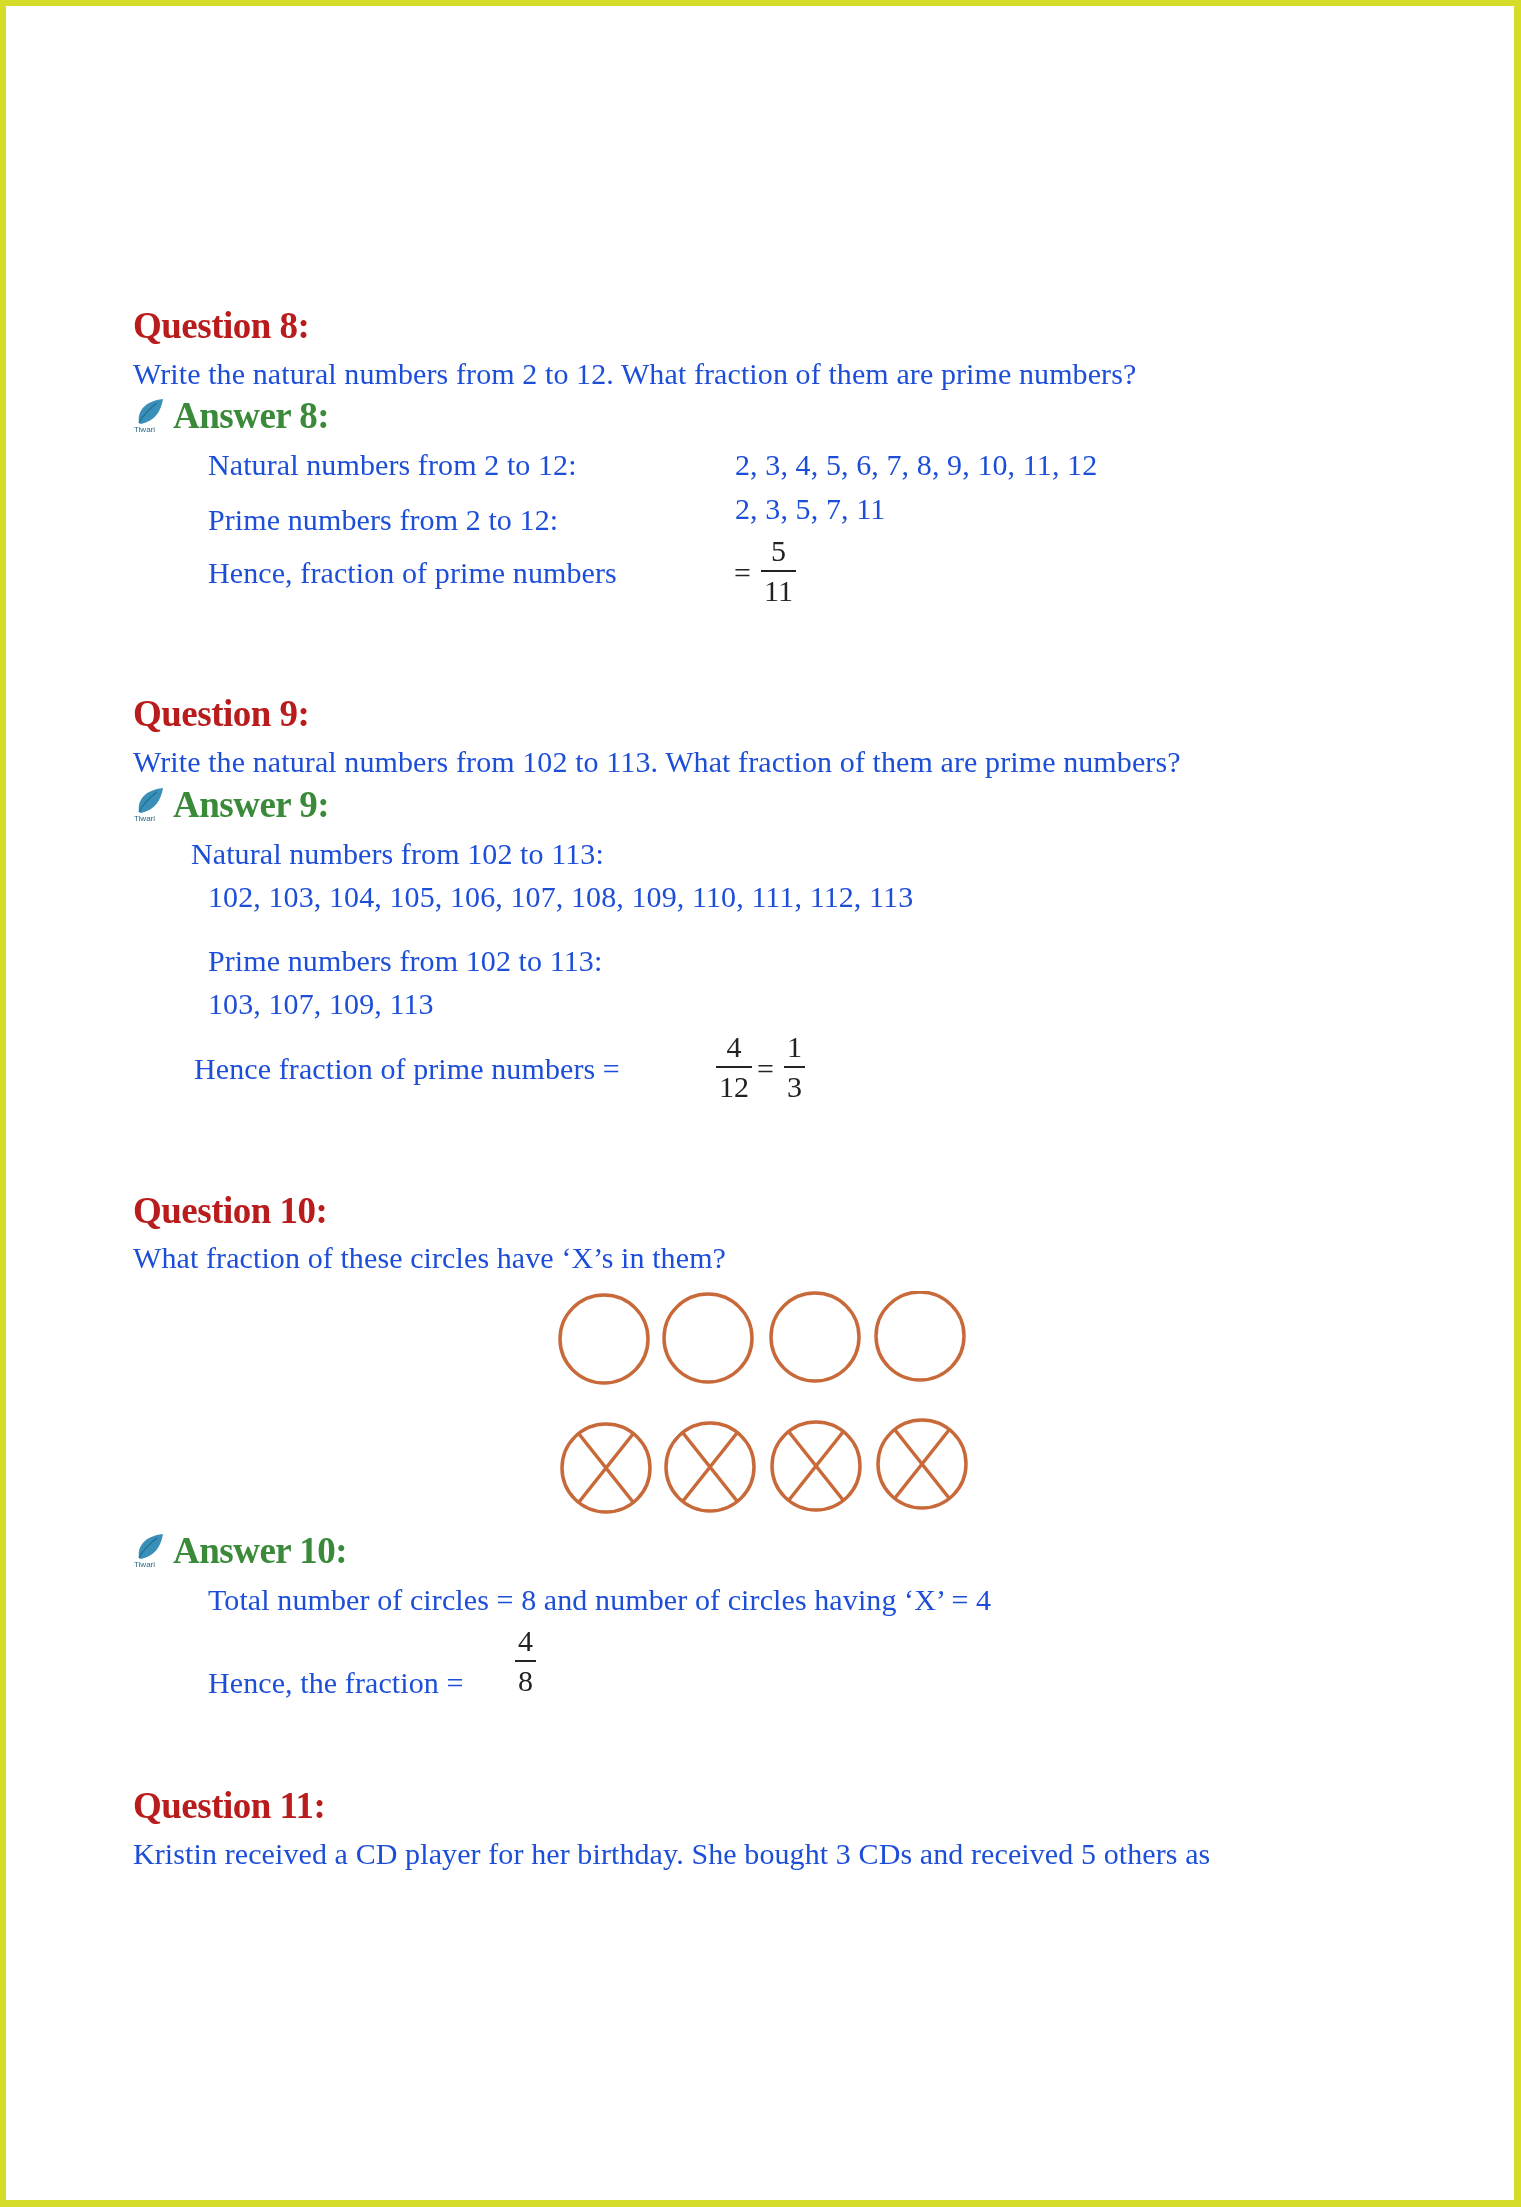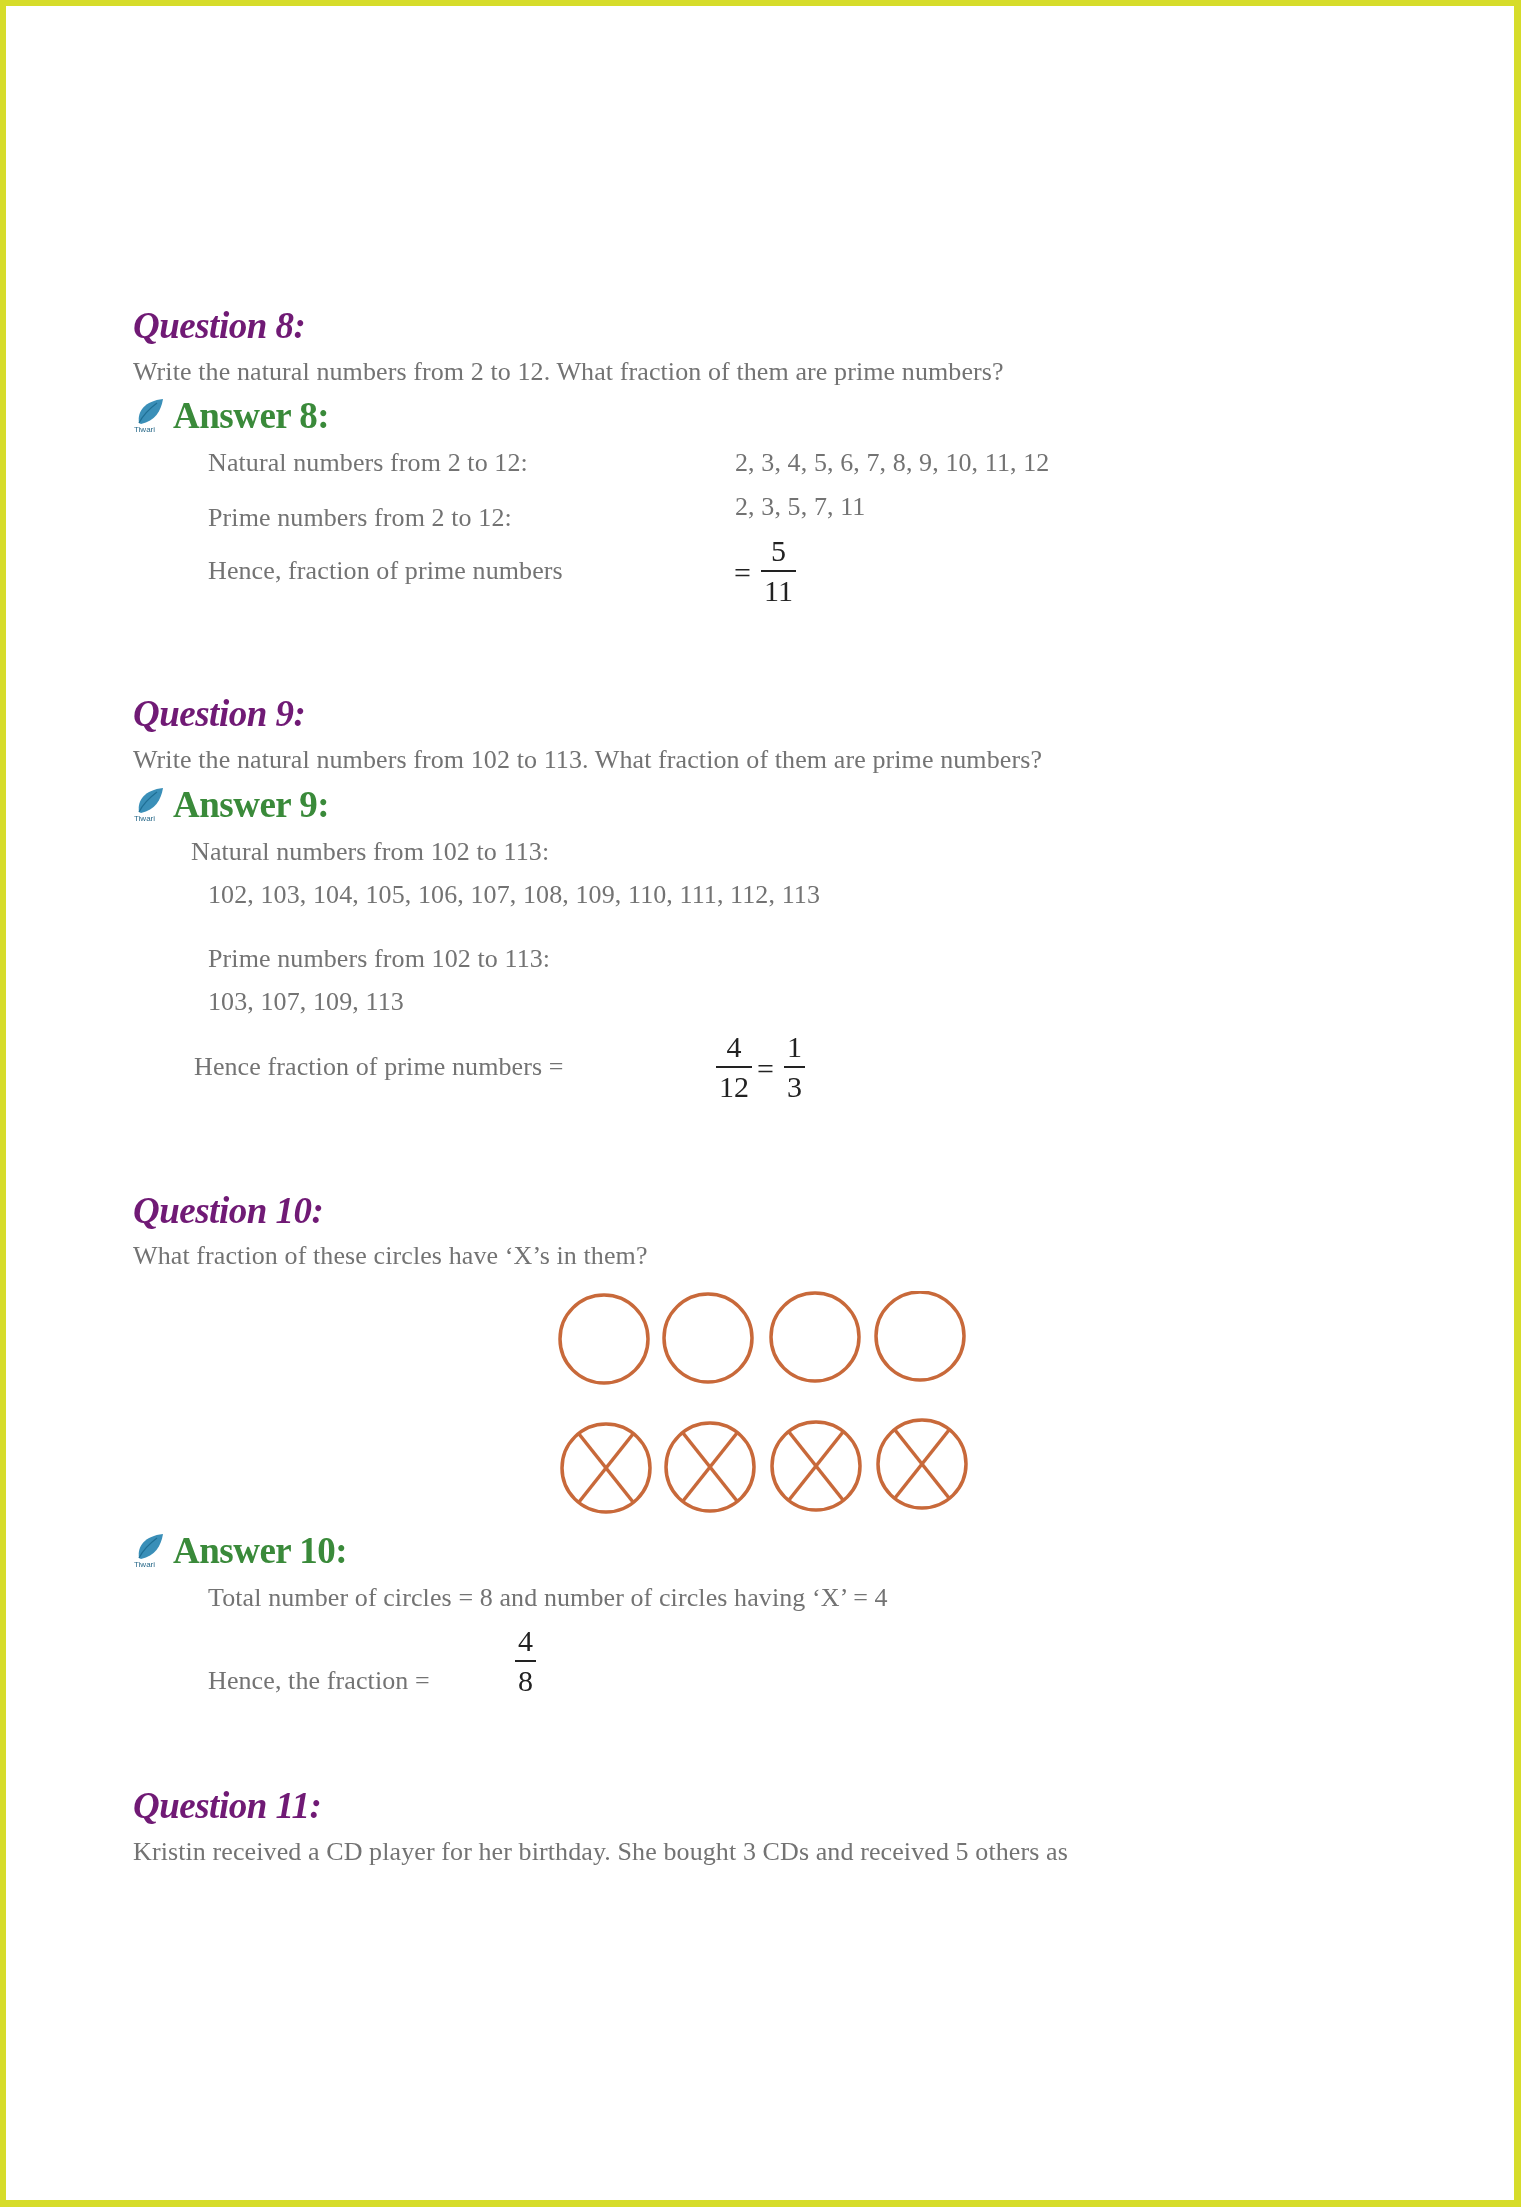--- a/index.html
+++ b/index.html
@@ -9,29 +9,29 @@
       font-family: "Liberation Serif", "DejaVu Serif", serif;
       color: #222;
     }
     .page {
       position: absolute; left: 6px; top: 6px; right: 7px; bottom: 7px;
       background: #ffffff;
     }
     .abs { position: absolute; white-space: nowrap; }
     .q-heading {
       font-family: "Liberation Serif", serif;
-      font-weight: bold; font-size: 37px; color: #701a75; letter-spacing: -0.5px; font-style: italic;
+      font-weight: bold; font-size: 37px; color: #b91c1c; letter-spacing: -0.5px;
     }
     .a-heading {
       font-family: "Liberation Serif", serif;
       font-weight: bold; font-size: 37px; color: #3a8a3a; letter-spacing: -0.5px;
     }
     .body-text {
       font-family: "Liberation Serif", "DejaVu Serif", serif;
-      font-size: 26px; color: #737373; letter-spacing: 0.1px;
+      font-size: 30px; color: #1d4ed8; letter-spacing: 0.1px;
     }
     .logo {
       position: absolute; width: 34px; height: 36px;
     }
     .frac {
       position: absolute; display: inline-flex; flex-direction: column; align-items: center;
       font-family: "Liberation Serif", serif; font-size: 30px; color: #222;
     }
     .frac .num, .frac .den { line-height: 34px; padding: 0 3px; }
     .frac .bar { height: 2px; background: #222; width: 100%; margin: 2px 0; }

